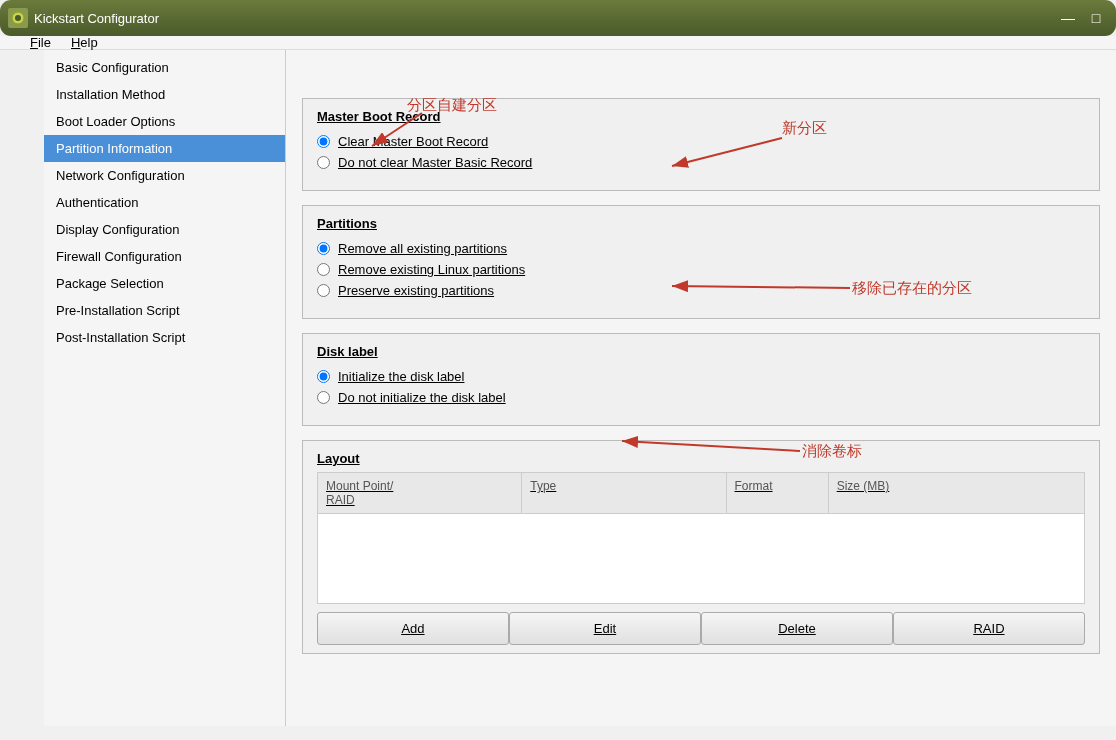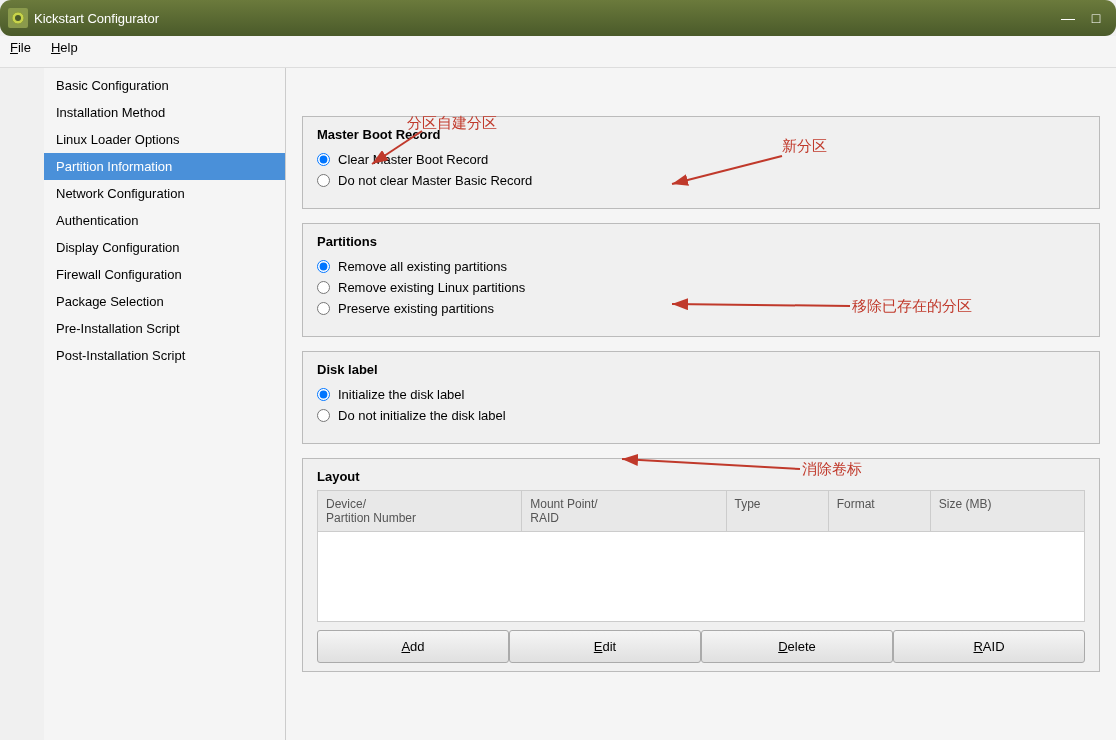--- a/index.html
+++ b/index.html
@@ -52,23 +52,24 @@
       cursor: pointer;
       display: flex;
       align-items: center;
       justify-content: center;
     }
 
     
     .menubar {
       background: #f5f5f5;
       border-bottom: 1px solid #ddd;
-      height: 32px;
-      display: flex;
-      padding: 0 0;
+      height: 14px;
+      display: flex;
+      align-items: center;
+      padding: 0 20px;
     }
     .menu-item {
       padding: 4px 10px;
       cursor: pointer;
       font-size: 13px;
       color: #000;
     }
     .menu-item .underline { text-decoration: underline; }
 
     
@@ -213,33 +214,33 @@
   <div class="menu-item">
     <span class="underline">H</span>elp
   </div>
 </div>
 
 <div class="main-container">
 
   <div class="sidebar">
     <div class="sidebar-item">Basic Configuration</div>
     <div class="sidebar-item">Installation Method</div>
-    <div class="sidebar-item">Linux Loader Options</div>
+    <div class="sidebar-item">Boot Loader Options</div>
     <div class="sidebar-item active">Partition Information</div>
     <div class="sidebar-item">Network Configuration</div>
     <div class="sidebar-item">Authentication</div>
     <div class="sidebar-item">Display Configuration</div>
     <div class="sidebar-item">Firewall Configuration</div>
     <div class="sidebar-item">Package Selection</div>
     <div class="sidebar-item">Pre-Installation Script</div>
     <div class="sidebar-item">Post-Installation Script</div>
   </div>
 
   <div class="content">
-    <div class="content-wrapper" style="position: relative;">
+    <div class="content-wrapper" style="position: relative; text-decoration: underline;">
 
       <svg style="position:absolute;top:-10px;left:-10px;width:900px;height:670px;pointer-events:none;z-index:10;">
 
         <text x="115" y="22" fill="#c0392b" font-size="15" font-family="sans-serif">分区自建分区</text>
 
         <line x1="130" y1="25" x2="80" y2="58" stroke="#c0392b" stroke-width="2" marker-end="url(#arrowhead)"></line>
 
         <text x="490" y="45" fill="#c0392b" font-size="15" font-family="sans-serif">新分区</text>
 
         <line x1="490" y1="50" x2="380" y2="78" stroke="#c0392b" stroke-width="2" marker-end="url(#arrowhead)"></line>
@@ -296,21 +297,20 @@
         <div class="radio-row">
           <input type="radio" name="disk-label" id="no-init-disk" style="">
           <label for="no-init-disk">Do not initialize the disk label</label>
         </div>
       </div>
 
       <div class="layout-section">
         <div class="layout-title">Layout</div>
 
         <div class="table-header-row">
-          <div class="table-header-cell">Device/<br>Partition Number</div>
           <div class="table-header-cell">Mount Point/<br>RAID</div>
           <div class="table-header-cell">Type</div>
           <div class="table-header-cell">Format</div>
           <div class="table-header-cell">Size (MB)</div>
         </div>
 
         <div class="table-body-area"></div>
 
         <div class="button-row">
           <button class="action-btn"><span class="underline">A</span>dd</button>

